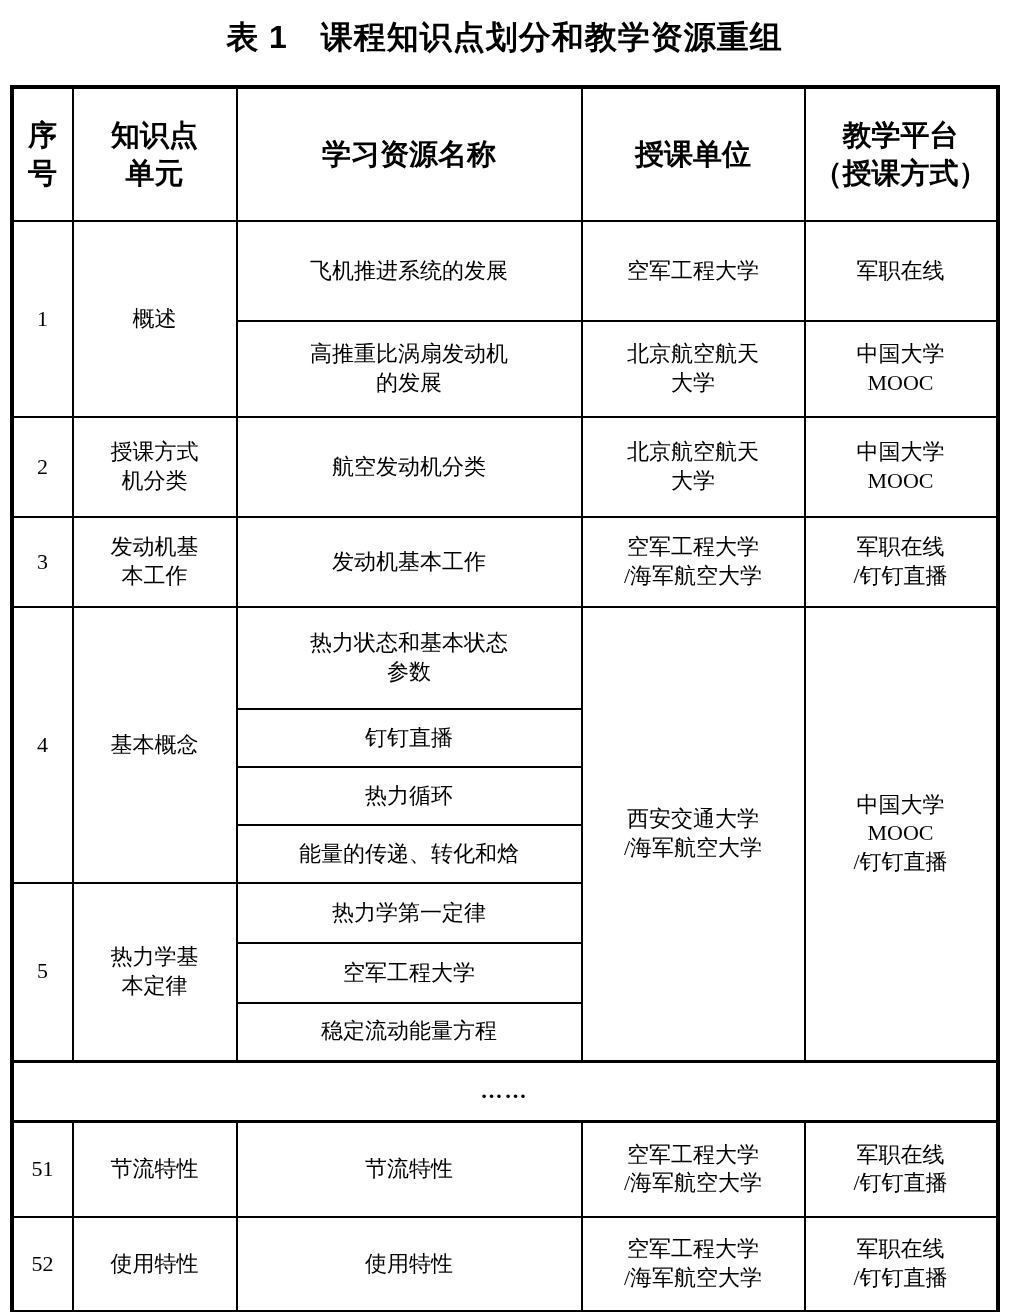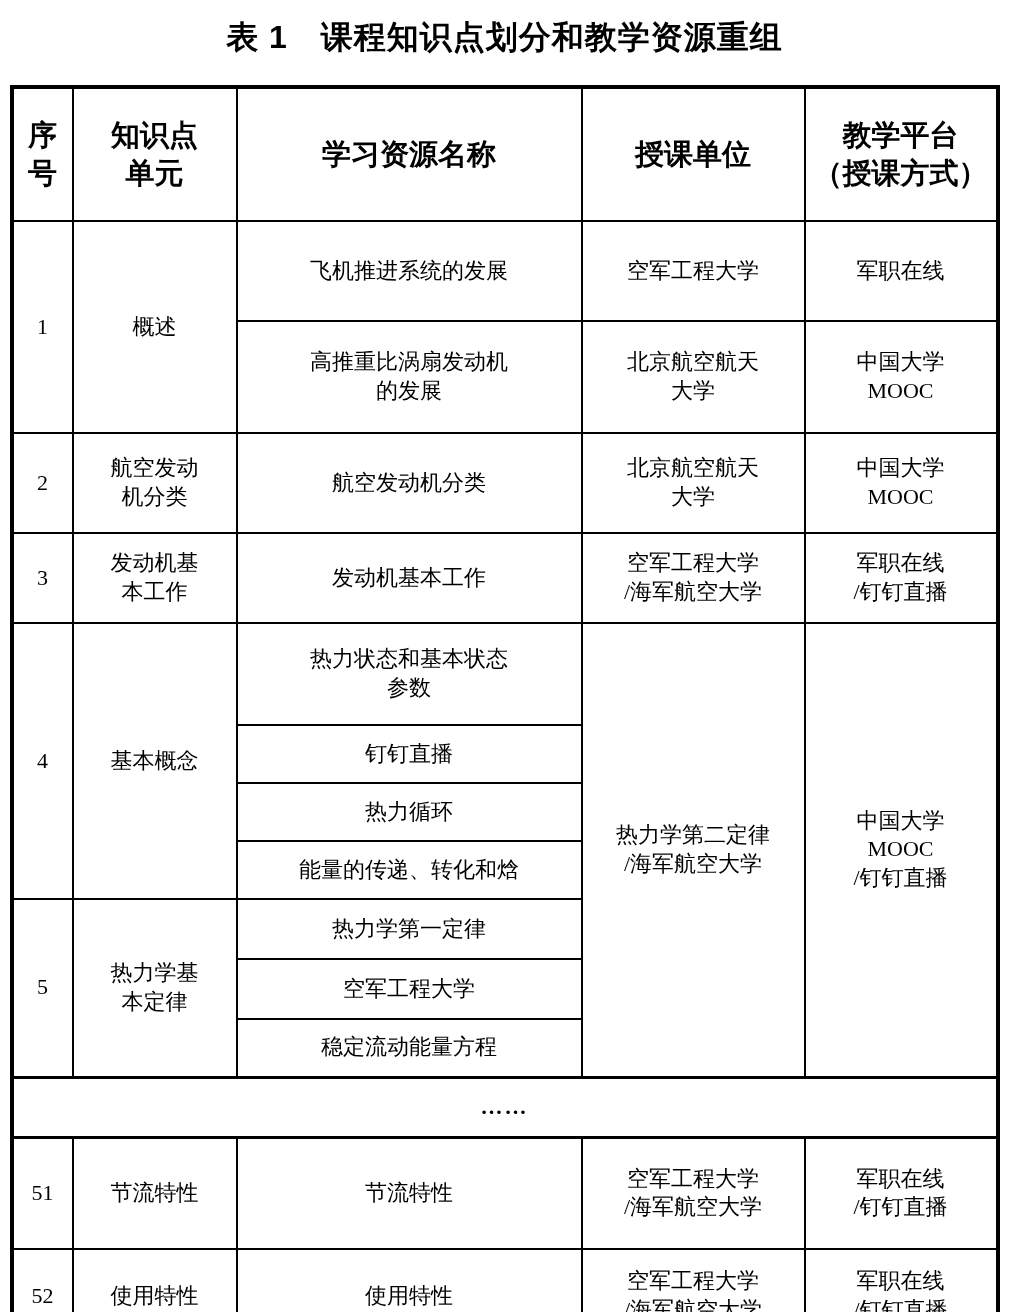--- a/index.html
+++ b/index.html
@@ -79,32 +79,32 @@
 （授课方式）</th>
   </tr>
 
   <tr style="height:100px">
     <td rowspan="2">1</td>
     <td rowspan="2">概述</td>
     <td>飞机推进系统的发展</td>
     <td>空军工程大学</td>
     <td>军职在线</td>
   </tr>
-  <tr style="height:112px">
+  <tr style="height:96px">
     <td>高推重比涡扇发动机
 的发展</td>
     <td>北京航空航天
 大学</td>
     <td>中国大学
 MOOC</td>
   </tr>
 
   <tr style="height:100px">
     <td>2</td>
-    <td>航空发动
+    <td>授课方式
 机分类</td>
     <td>航空发动机分类</td>
     <td>北京航空航天
 大学</td>
     <td>中国大学
 MOOC</td>
   </tr>
 
   <tr style="height:90px">
     <td>3</td>
@@ -115,21 +115,21 @@
 /海军航空大学</td>
     <td>军职在线
 /钉钉直播</td>
   </tr>
 
   <tr style="height:102px">
     <td rowspan="4">4</td>
     <td rowspan="4">基本概念</td>
     <td>热力状态和基本状态
 参数</td>
-    <td rowspan="7">热力学第二定律
+    <td rowspan="7">西安交通大学
 /海军航空大学</td>
     <td rowspan="7">中国大学
 MOOC
 /钉钉直播</td>
   </tr>
   <tr style="height:58px">
     <td>钉钉直播</td>
   </tr>
   <tr style="height:58px">
     <td>热力循环</td>
@@ -148,21 +148,21 @@
     <td>空军工程大学</td>
   </tr>
   <tr style="height:58px">
     <td>稳定流动能量方程</td>
   </tr>
 
   <tr class="ellipsis-row" style="height:60px">
     <td colspan="5">……</td>
   </tr>
 
-  <tr style="height:112px">
+  <tr style="height:96px">
     <td>51</td>
     <td>节流特性</td>
     <td>节流特性</td>
     <td>空军工程大学
 /海军航空大学</td>
     <td>军职在线
 /钉钉直播</td>
   </tr>
 
   <tr style="height:95px">

